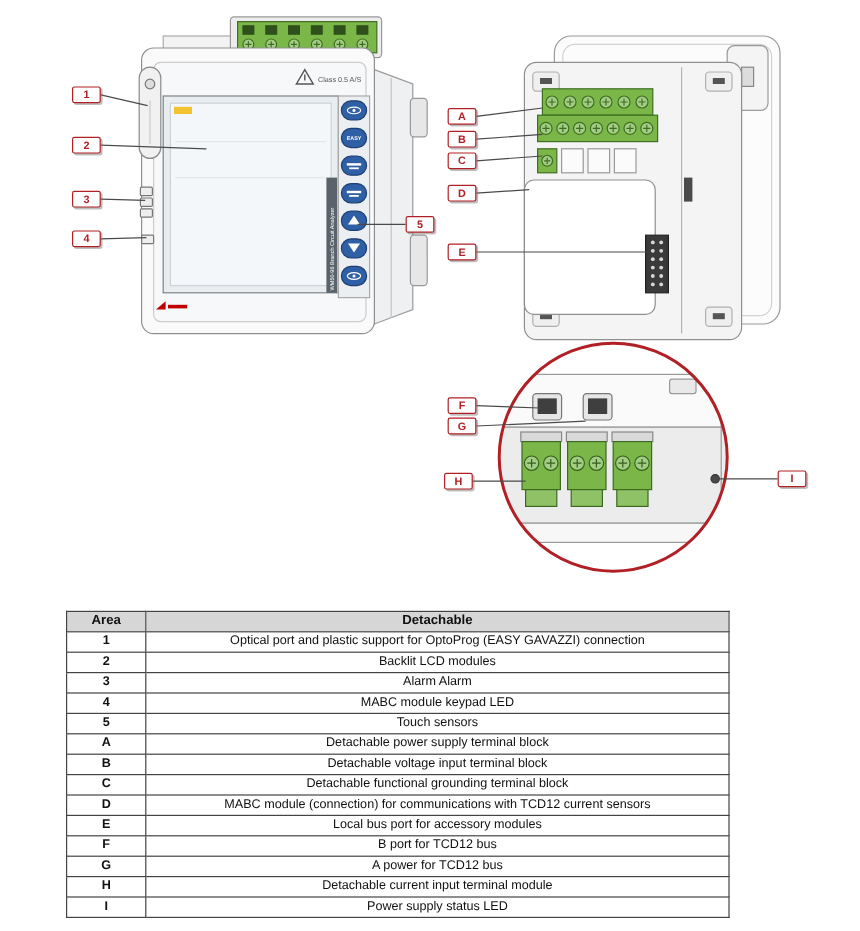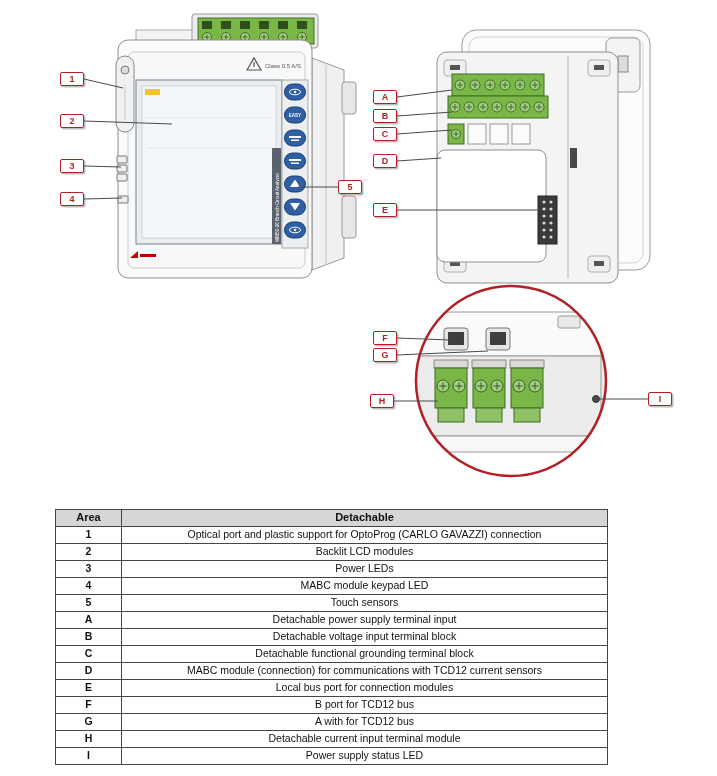--- a/index.html
+++ b/index.html
@@ -309,65 +309,65 @@
       </colgroup>
     <thead>
       <tr>
         <th>Area</th>
         <th>Detachable</th>
       </tr>
     </thead>
     <tbody>
         <tr>
           <td class="area">1</td>
-          <td>Optical port and plastic support for OptoProg (CARLO GAVAZZI) connection</td>
+          <td>Optical port and plastic support for OptoProg (EASY GAVAZZI) connection</td>
         </tr>
         <tr>
           <td class="area">2</td>
           <td>Backlit LCD modules</td>
         </tr>
         <tr>
           <td class="area">3</td>
-          <td>Power LEDs</td>
+          <td>Alarm Alarm</td>
         </tr>
         <tr>
           <td class="area">4</td>
           <td>MABC module keypad LED</td>
         </tr>
         <tr>
           <td class="area">5</td>
           <td>Touch sensors</td>
         </tr>
         <tr>
           <td class="area">A</td>
-          <td>Detachable power supply terminal input</td>
+          <td>Detachable power supply terminal block</td>
         </tr>
         <tr>
           <td class="area">B</td>
           <td>Detachable voltage input terminal block</td>
         </tr>
         <tr>
           <td class="area">C</td>
           <td>Detachable functional grounding terminal block</td>
         </tr>
         <tr>
           <td class="area">D</td>
           <td>MABC module (connection) for communications with TCD12 current sensors</td>
         </tr>
         <tr>
           <td class="area">E</td>
-          <td>Local bus port for connection modules</td>
+          <td>Local bus port for accessory modules</td>
         </tr>
         <tr>
           <td class="area">F</td>
           <td>B port for TCD12 bus</td>
         </tr>
         <tr>
           <td class="area">G</td>
-          <td>A with for TCD12 bus</td>
+          <td>A power for TCD12 bus</td>
         </tr>
         <tr>
           <td class="area">H</td>
           <td>Detachable current input terminal module</td>
         </tr>
         <tr>
           <td class="area">I</td>
           <td>Power supply status LED</td>
         </tr>
       </tbody>

